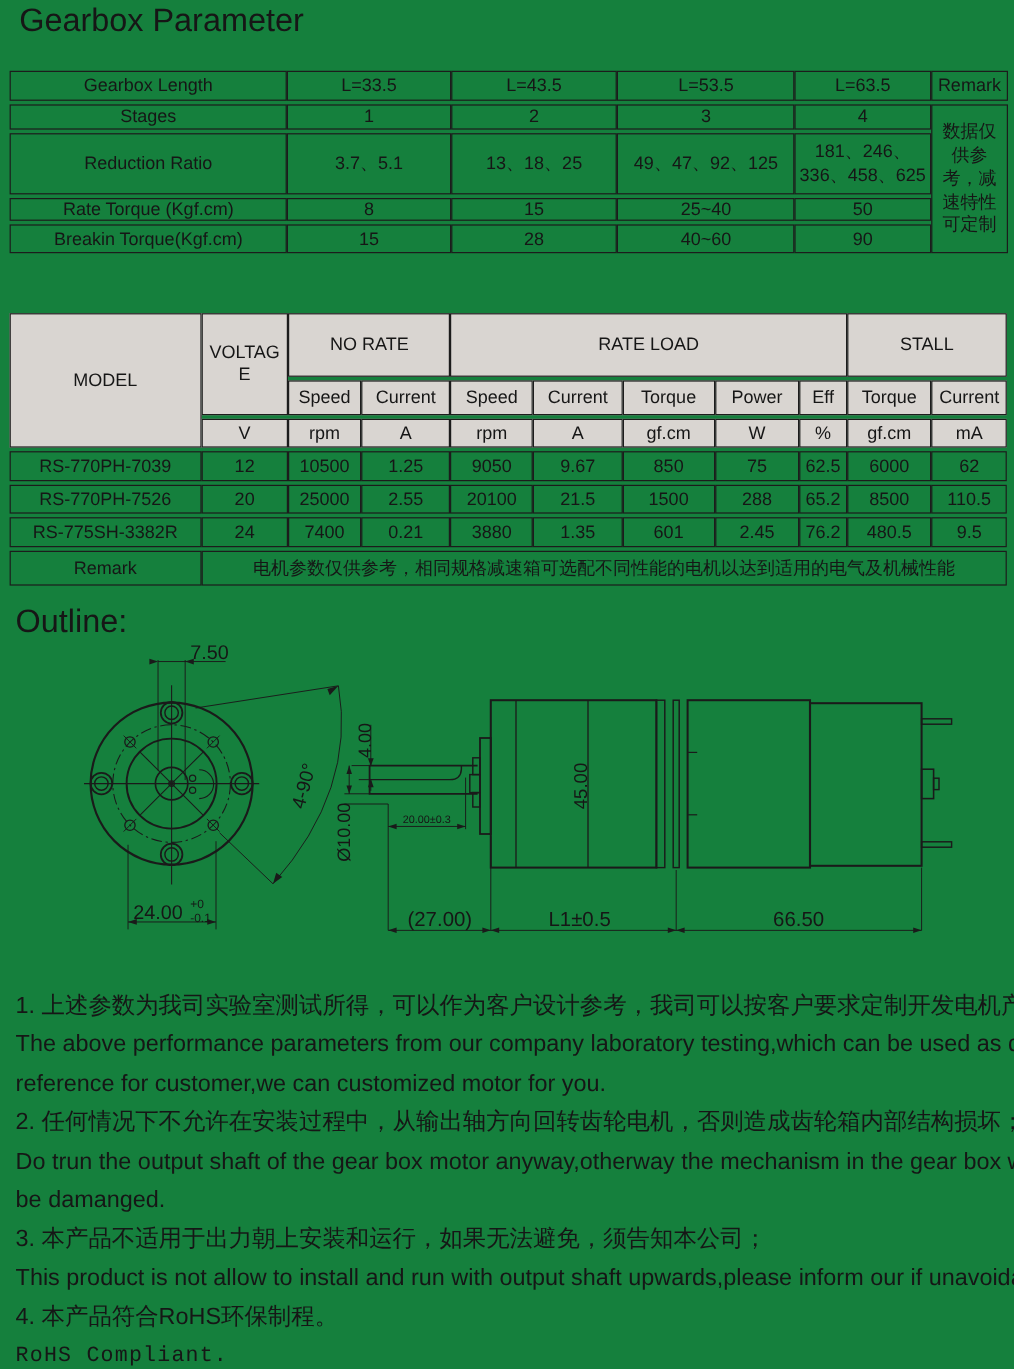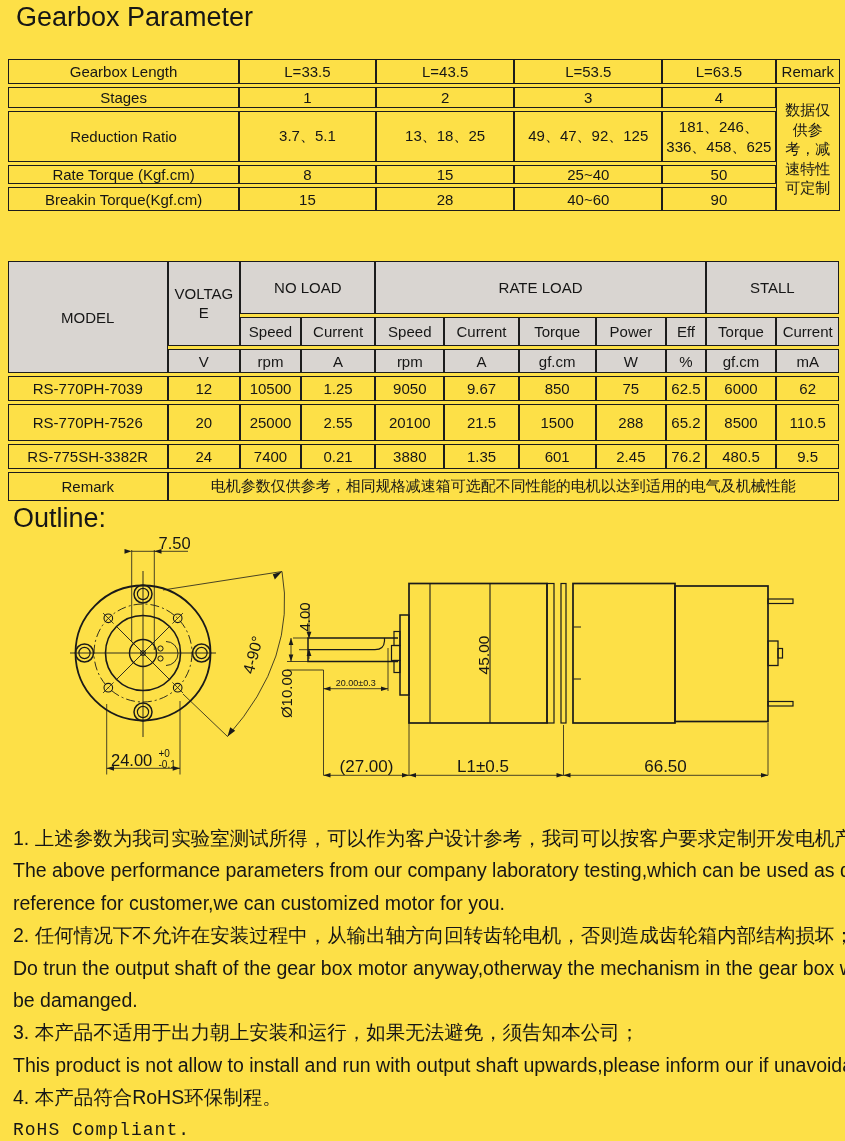--- a/index.html
+++ b/index.html
@@ -1,18 +1,18 @@
 <!DOCTYPE html>
 <html><head>
 <meta charset="utf-8">
 <style>
   * { margin:0; padding:0; box-sizing:border-box; }
   html,body { width:845px; height:1141px; background:#ffffff; overflow:hidden;
               font-family:"Liberation Sans", sans-serif; color:#161616; }
-  .page { position:relative; width:845px; height:1141px; background:#fde047; }
+  .page { position:relative; width:845px; height:1141px; background:#15803d; }
 
   .h-title { position:absolute; font-size:27px; font-weight:400; letter-spacing:0; white-space:nowrap; }
   #title-gearbox { left:16px; top:2px; }
   #title-motor   { left:13px; top:221px; }
   #title-outline { left:13px; top:503px; }
   #title-apps    { left:12px; top:788px; }
 
   table.sheet { border-collapse:separate; border-spacing:0 3px; position:absolute; table-layout:fixed; }
   table.sheet td { border:1.5px solid #1c1c1c; text-align:center; vertical-align:middle;
                    font-size:15px; padding:0 2px; overflow:hidden; }
@@ -97,21 +97,21 @@
         <col style="width:76px">
         <col style="width:70px">
         <col style="width:39px">
         <col style="width:70px">
         <col style="width:62px">
       </colgroup>
     <tbody>
         <tr style="height:53px">
       <td rowspan="3" class="hd">MODEL</td>
       <td rowspan="2" class="hd brk">VOLTAGE</td>
-      <td colspan="2" class="hd">NO LOAD</td>
+      <td colspan="2" class="hd">NO RATE</td>
       <td colspan="5" class="hd">RATE LOAD</td>
       <td colspan="2" class="hd">STALL</td>
     </tr>
     <tr style="height:29px">
       <td class="hd">Speed</td>
       <td class="hd">Current</td>
       <td class="hd">Speed</td>
       <td class="hd">Current</td>
       <td class="hd">Torque</td>
       <td class="hd">Power</td>
@@ -137,21 +137,21 @@
       <td>10500</td>
       <td>1.25</td>
       <td>9050</td>
       <td>9.67</td>
       <td>850</td>
       <td>75</td>
       <td>62.5</td>
       <td>6000</td>
       <td>62</td>
     </tr>
-    <tr style="height:37px">
+    <tr style="height:24px">
       <td>RS-770PH-7526</td>
       <td>20</td>
       <td>25000</td>
       <td>2.55</td>
       <td>20100</td>
       <td>21.5</td>
       <td>1500</td>
       <td>288</td>
       <td>65.2</td>
       <td>8500</td>

